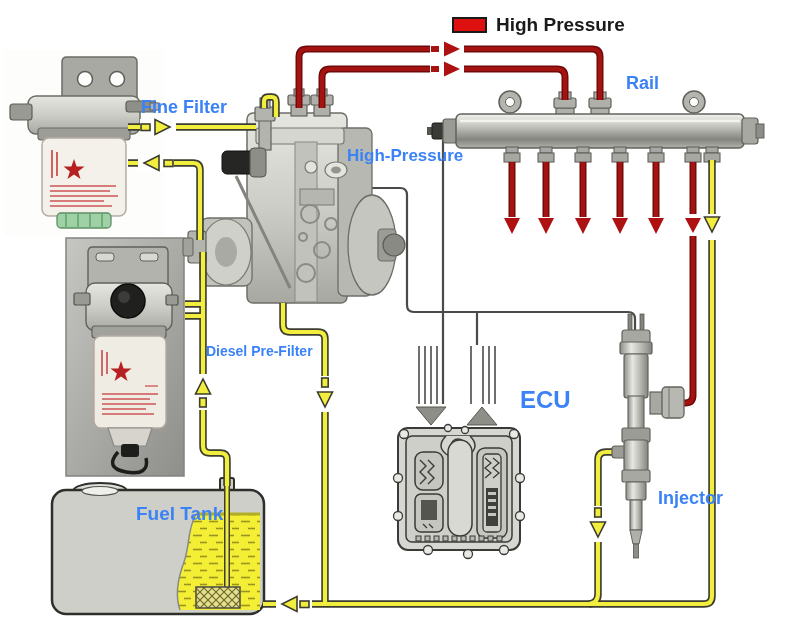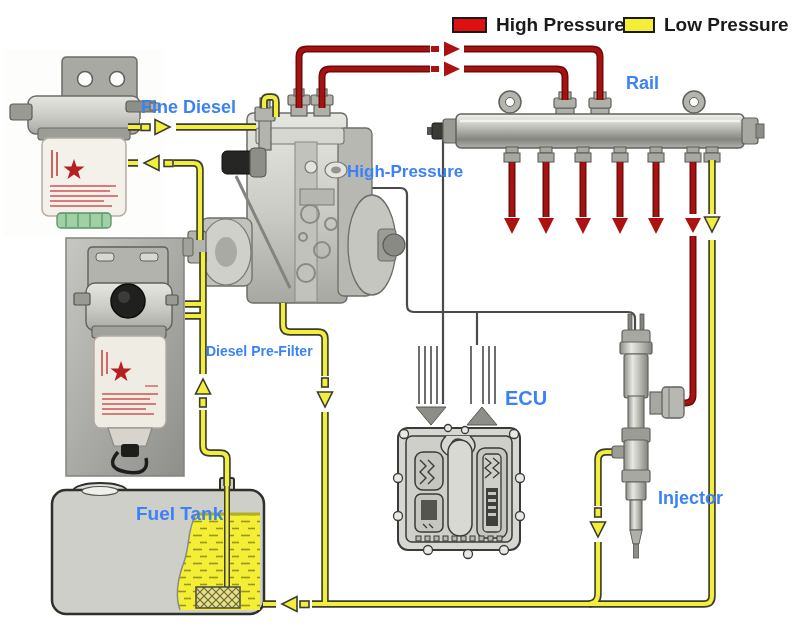--- a/index.html
+++ b/index.html
@@ -391,27 +391,23 @@
     <rect x="633.5" y="544" width="5" height="14" fill="#8e8e88" stroke="#55554f" stroke-width="0.8"></rect>
   </g>
 
 </svg>
 
   <div class="legend">
     <div class="legend-item" style="left:452px;">
       <span class="swatch" style="background-color: rgb(222, 16, 16);"></span>
       <span class="legend-text">High Pressure</span>
     </div>
-    <div class="legend-item" style="left:623px;">
-      <span class="swatch" style="width: 28px; background-color: rgb(244, 239, 53);"></span>
-      <span class="legend-text">Low Pressure</span>
-    </div>
   </div>
 
-  <div class="lbl" style="left:141px;top:97px;font-size:18px;">Fine Diesel</div>
-  <div class="lbl" style="left:347px;top:146px;font-size:17px;margin-top:16px;">High-Pressure</div>
+  <div class="lbl" style="left:141px;top:97px;font-size:18px;">Fine Filter</div>
+  <div class="lbl" style="left:347px;top:146px;font-size:17px;">High-Pressure</div>
   <div class="lbl" style="left:626px;top:73px;font-size:18px;">Rail</div>
-  <div class="lbl" style="left:505px;top:387px;font-size:20px;">ECU</div>
+  <div class="lbl" style="left:520px;top:387px;font-size:24px;">ECU</div>
   <div class="lbl" style="left:658px;top:444px;font-size:18px;margin-top:44px;">Injector</div>
   <div class="lbl" style="left:206px;top:344px;font-size:14px;">Diesel Pre-Filter</div>
   <div class="lbl" style="left:136px;top:503px;font-size:19px;text-align:right;">Fuel Tank</div>
 
 </div>
 
 </body></html>

